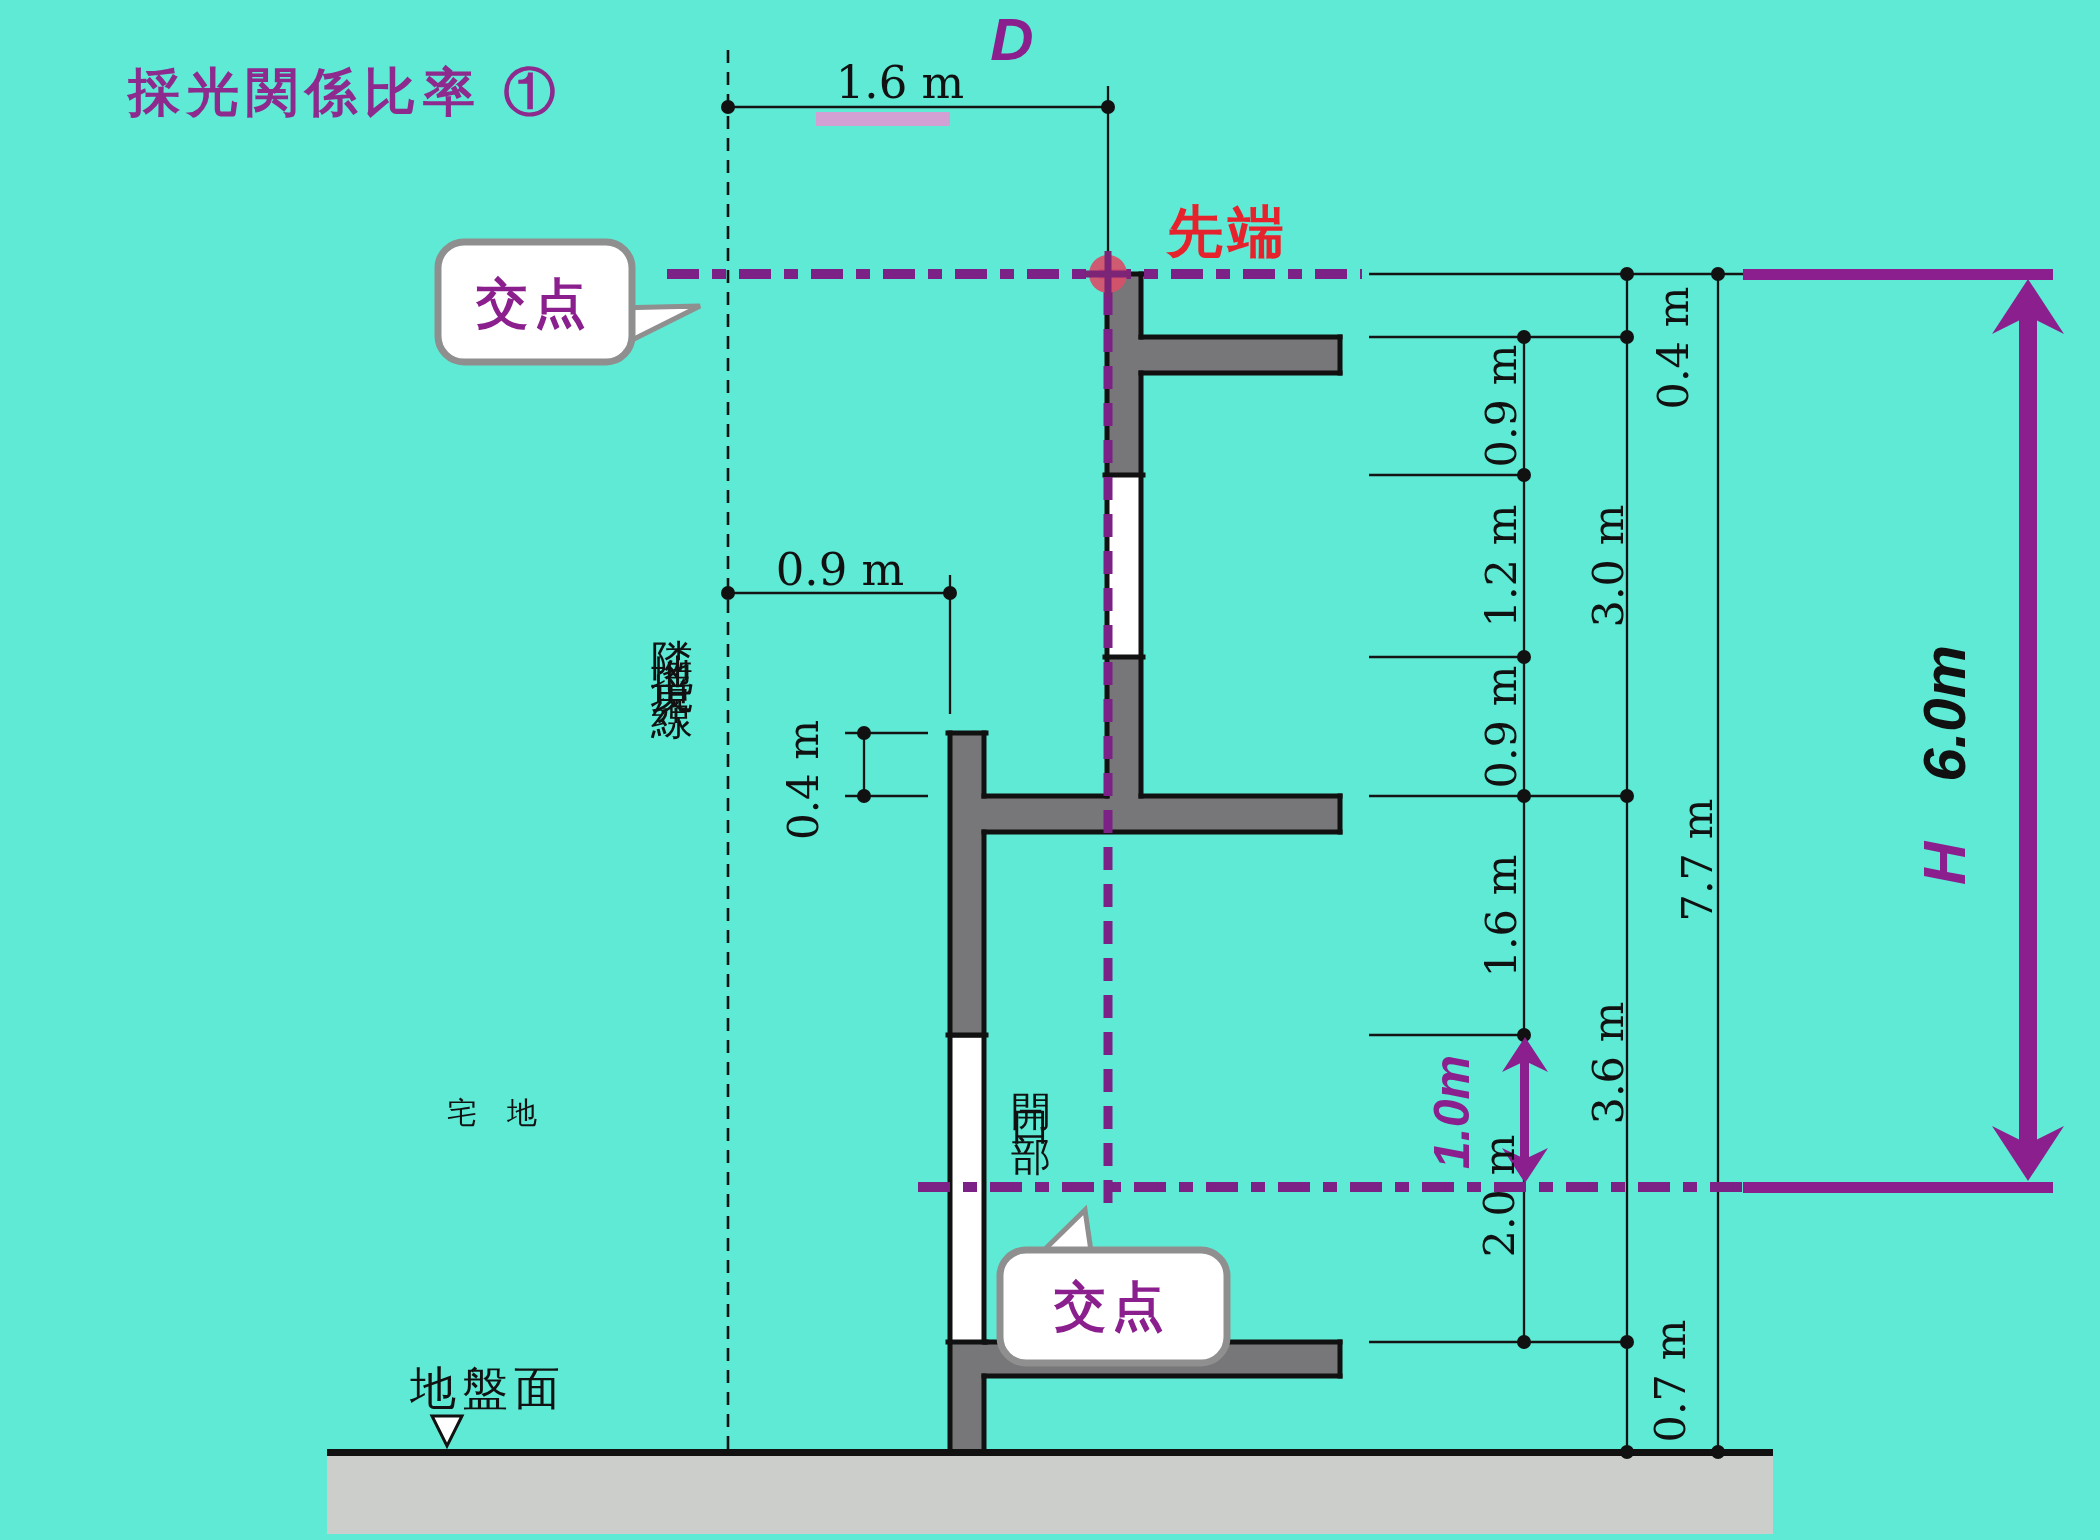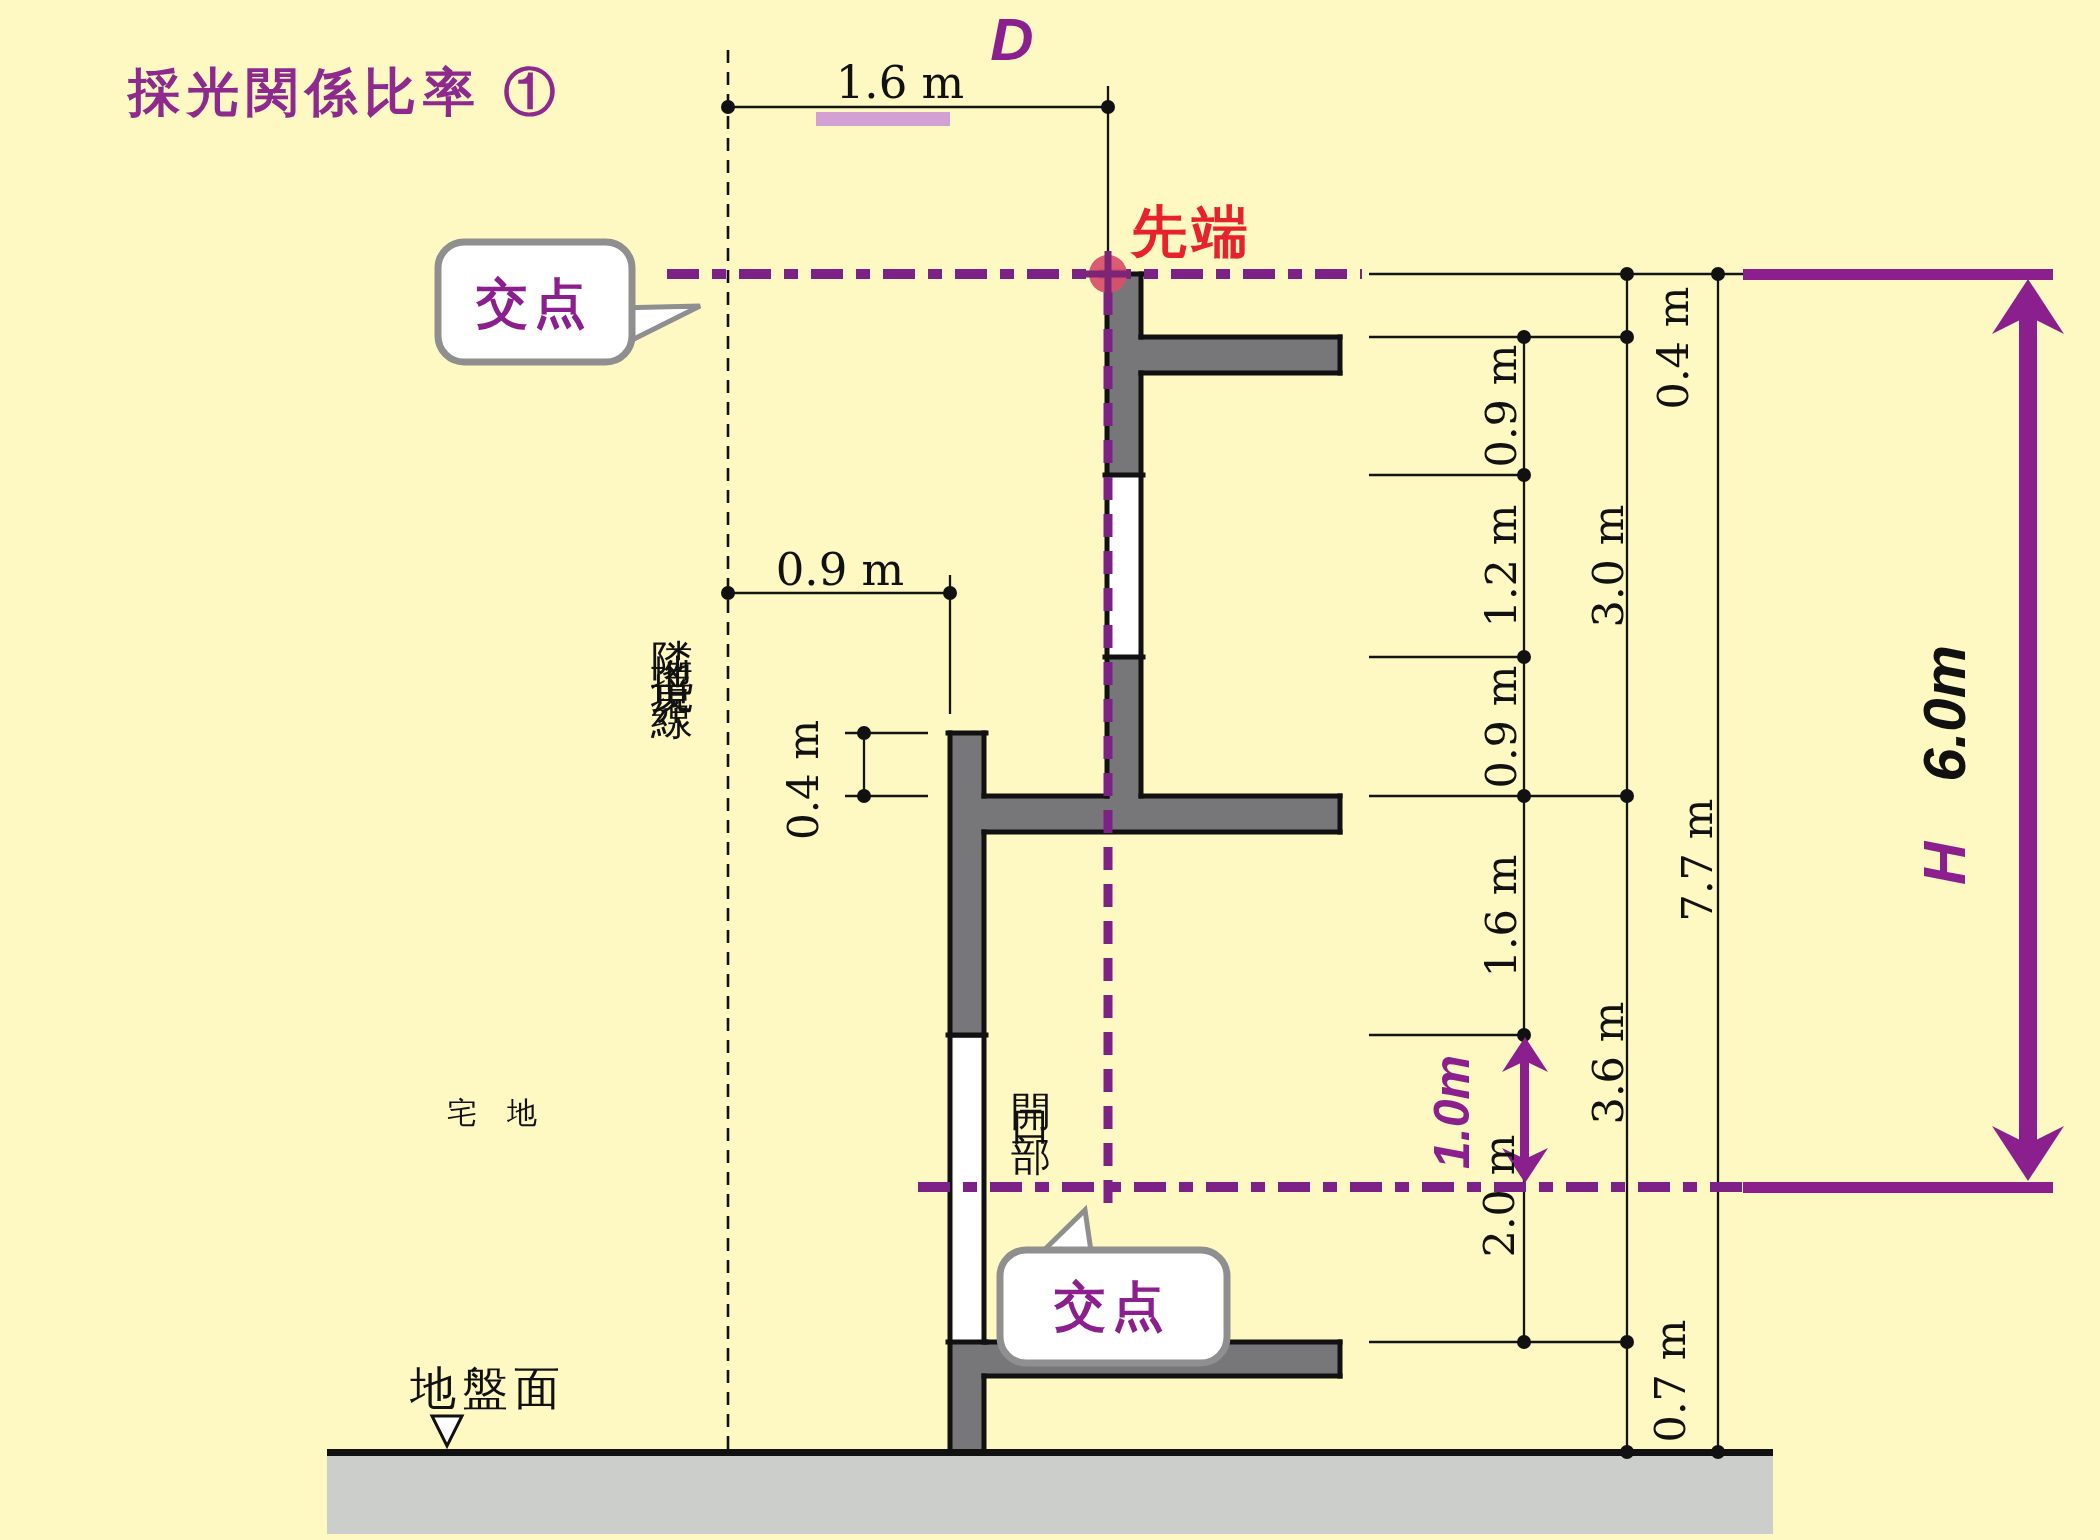--- a/index.html
+++ b/index.html
@@ -1,29 +1,29 @@
 <!DOCTYPE html>
 <html><head>
 <meta charset="utf-8">
 <style>
   html,body{margin:0;padding:0;background:#ffffff;}
-  #stage{position:relative;width:2100px;height:1540px;background:#fef9c3;overflow:hidden;
+  #stage{position:relative;width:2100px;height:1540px;background:#5eead4;overflow:hidden;
          font-family:"Liberation Sans", sans-serif;text-decoration:underline;}
   #stage svg{position:absolute;left:0;top:0;}
   .lbl{position:absolute;white-space:nowrap;line-height:1;}
   .ctr{transform:translate(-50%,-50%);}
   .rot{transform:translate(-50%,-50%) rotate(-90deg);}
   .serif{font-family:"DejaVu Serif", serif;color:#111;}
   .dim{font-size:43px;}
   .purple{color:#8a1f8d;}
   .boldit{font-weight:700;font-style:italic;}
   .vtext{writing-mode:vertical-rl;text-orientation:upright;position:absolute;transform:translateX(-50%);}
   .title{font-size:52px;font-weight:700;letter-spacing:7px;color:#8e2a8e;}
   .bubbletxt{font-size:52px;font-weight:700;letter-spacing:6px;color:#8a1f8d;}
-  .red{color:#e6232d;}
+  .red{color:#e6232d;margin-left:36px;}
 </style>
 </head>
 <body>
 
 <div id="stage">
 
 <svg width="2100" height="1540" viewBox="0 0 2100 1540">
 
   <rect x="327" y="1456" width="1446" height="78" fill="#cbcecb"></rect>
   <rect x="327" y="1449" width="1446" height="7" fill="#111111"></rect>

